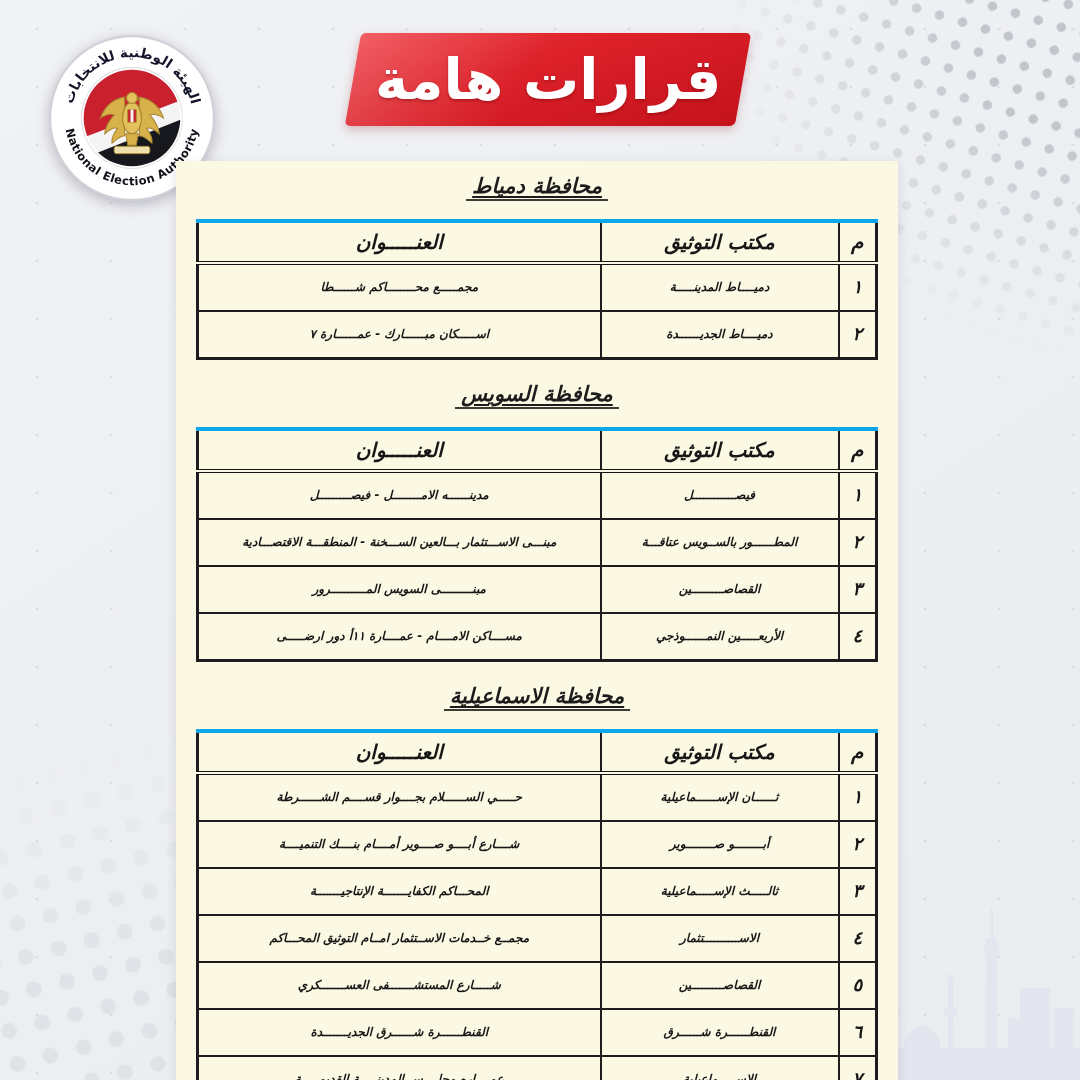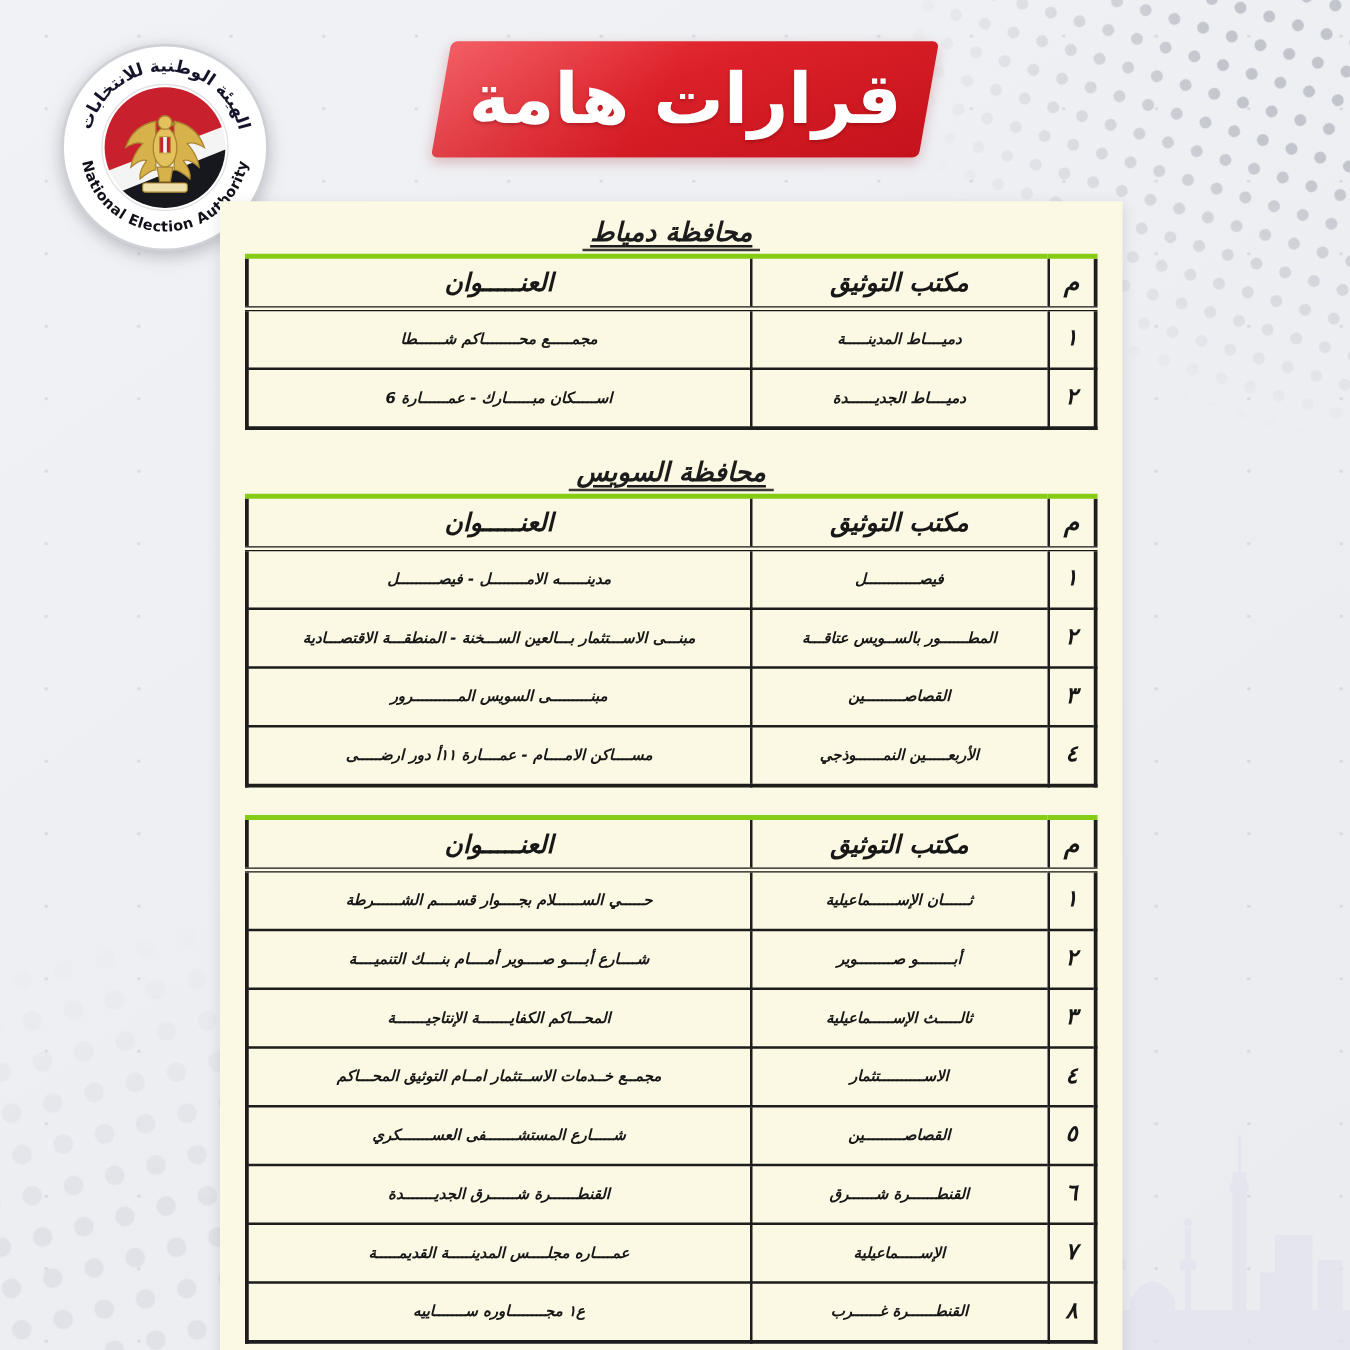--- a/index.html
+++ b/index.html
@@ -61,21 +61,21 @@
 
   
   .paper{
     position:absolute;left:176px;top:161px;width:722px;min-height:901px;
     background:#fbf9e3;
     box-shadow:0 3px 10px rgba(60,60,80,.15);
     padding:4px 0 10px;
     direction:rtl;
   }
   .sec-title{
-    margin:9px auto 2px;text-align:center;
+    margin:9px auto 18px;text-align:center;
     font-size:21px;font-weight:bold;font-style:italic;color:#1c1c1c;
     width:max-content;
     border-bottom:2.5px solid #3c3c34;
     padding:0 6px 1px;
     text-decoration:underline;
     text-underline-offset:3px;
   }
   .doc-table{
     width:682px;margin:0 auto 22px;
     border-collapse:collapse;
@@ -84,21 +84,21 @@
   }
   .doc-table col.c-num{width:38px;}
   .doc-table col.c-office{width:238px;}
   .doc-table th,.doc-table td{
     border:2px solid #1d1d1d;
     color:#171717;font-weight:bold;font-style:italic;
     text-align:center;vertical-align:middle;
   }
   .doc-table thead th{
     height:36px;font-size:20px;
-    border-top:4px solid #84cc16;
+    border-top:4px solid #0ea5e9;
     border-bottom:4px double #151515;
   }
   .doc-table tbody td{height:39px;font-size:12px;line-height:1.35;padding:3px 7px;}
   .doc-table td.cell-num{font-size:18px;padding:3px 2px;}
 </style>
 </head>
 <body>
 
 <div class="stage">
 
@@ -187,21 +187,21 @@
       </thead>
       <tbody>
               <tr>
                 <td class="cell-num">١</td>
                 <td class="cell-office">دميــــاط المدينـــــة</td>
                 <td class="cell-address">مجمـــــع محــــــــاكم شــــــطا</td>
               </tr>
               <tr>
                 <td class="cell-num">٢</td>
                 <td class="cell-office">دميــــاط الجديــــــدة</td>
-                <td class="cell-address">اســـــكان مبــــــارك - عمــــــارة 6</td>
+                <td class="cell-address">اســـــكان مبــــــارك - عمــــــارة ٧</td>
               </tr>
             </tbody>
     </table>
   </section>
 
   <section>
     <h2 class="sec-title">محافظة السويس</h2>
     <table class="doc-table" dir="rtl">
       <colgroup>
               <col class="c-num">
@@ -234,20 +234,21 @@
               <tr>
                 <td class="cell-num">٤</td>
                 <td class="cell-office">الأربعـــــين النمــــــوذجي</td>
                 <td class="cell-address">مســــاكن الامــــام - عمــــارة ١١أ دور ارضـــــى</td>
               </tr>
             </tbody>
     </table>
   </section>
 
   <section>
+    <h2 class="sec-title">محافظة الاسماعيلية</h2>
     <table class="doc-table" dir="rtl">
       <colgroup>
               <col class="c-num">
               <col class="c-office">
               <col class="c-addr">
             </colgroup>
       <thead>
         <tr>
           <th>م</th>
           <th>مكتب التوثيق</th>

